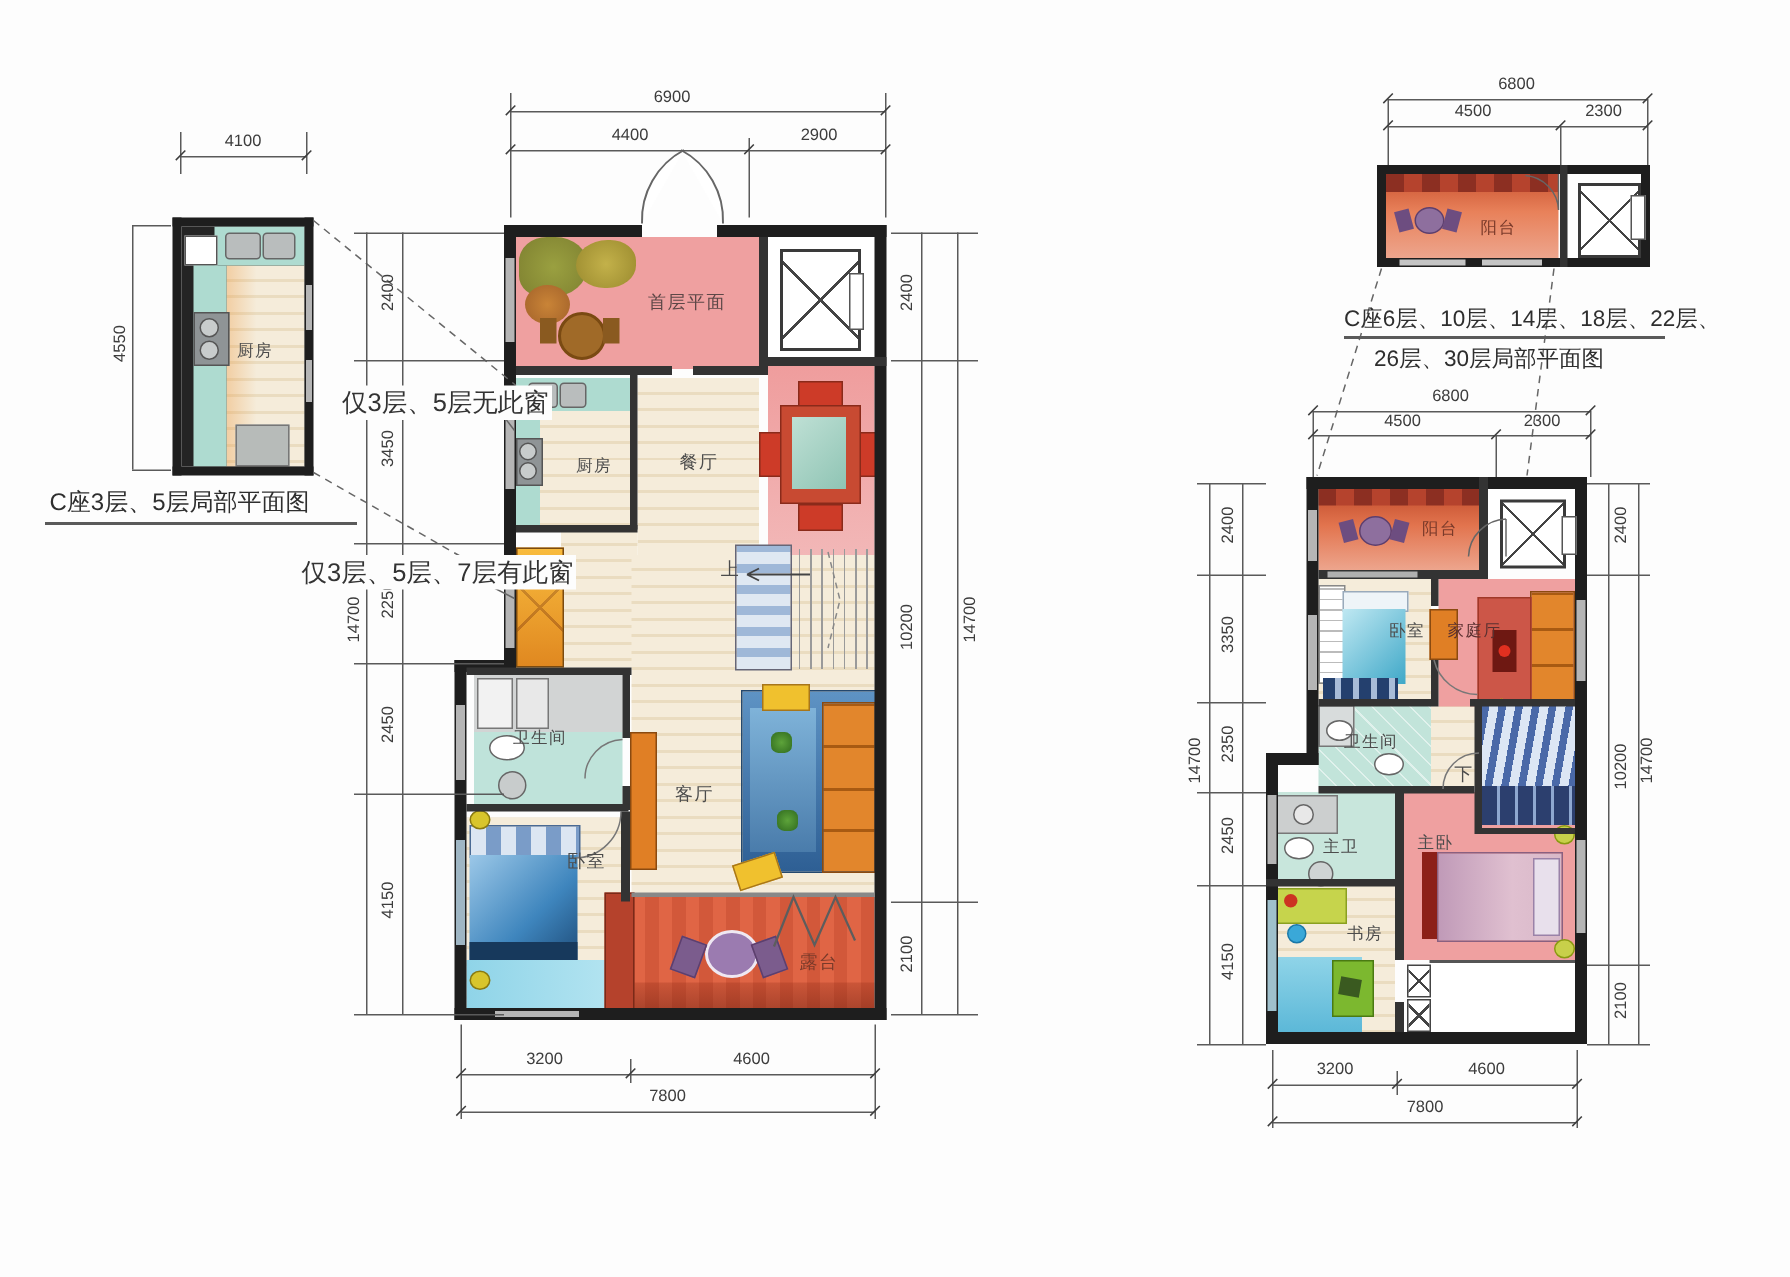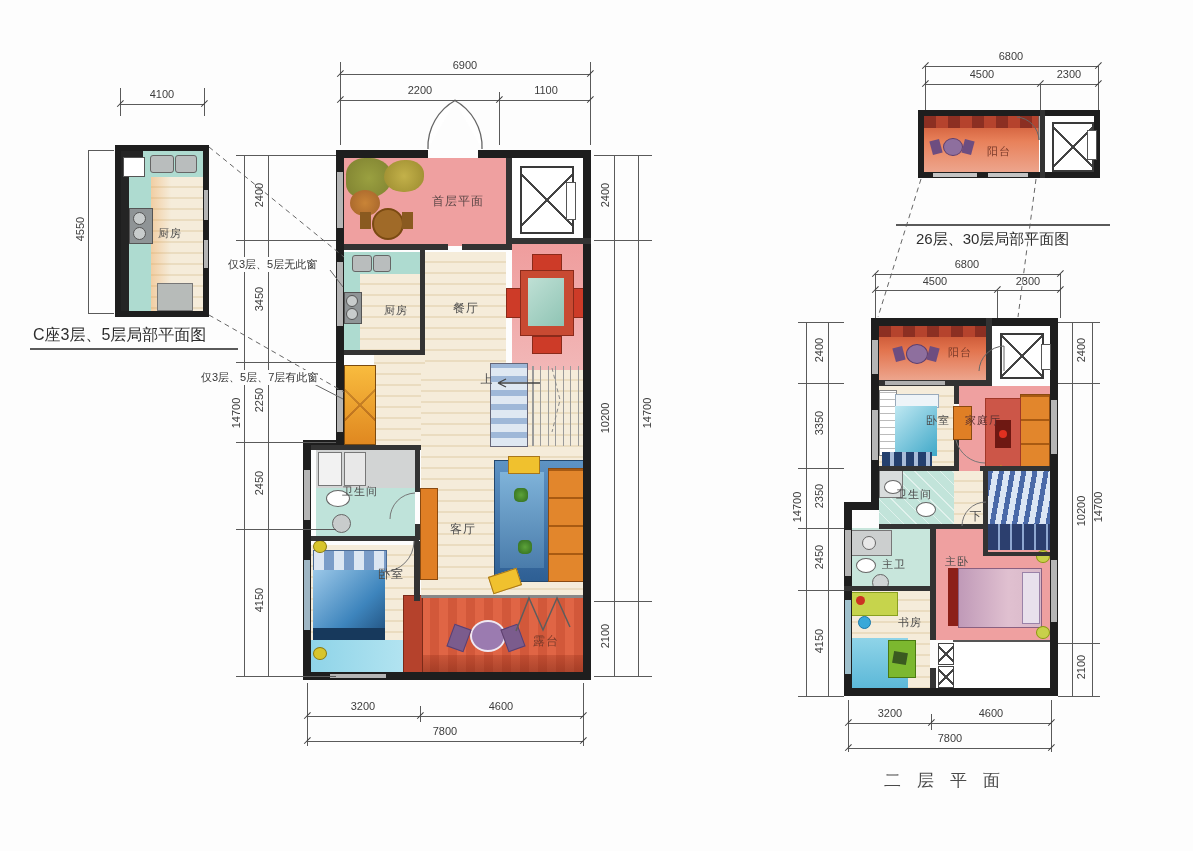--- a/index.html
+++ b/index.html
@@ -9,21 +9,21 @@
   .fur{position:absolute;z-index:2;}
   .wall{position:absolute;background:#1e1e1e;z-index:4;}
   .pw{position:absolute;background:#333;z-index:4;}
   .win{position:absolute;background:#b5b5b5;z-index:4;}
   .dl{position:absolute;background:#5a5a5a;z-index:5;}
   .tk{position:absolute;width:9px;height:1.4px;background:#3d3d3d;transform:rotate(-45deg);z-index:6;}
   .dim{position:absolute;font-size:11px;color:#3d3d3d;text-align:center;white-space:nowrap;z-index:6;width:70px;}
   .dimv{position:absolute;font-size:11px;color:#3d3d3d;text-align:center;white-space:nowrap;z-index:6;width:60px;transform:rotate(-90deg);}
   .lbl{position:absolute;font-size:12px;color:#4c4c4c;letter-spacing:1px;text-align:center;white-space:nowrap;z-index:6;}
   .lblr{color:#7a3a2a;}
-  .note{position:absolute;font-size:11px;color:#333;background:#fdfdfd;white-space:nowrap;z-index:7;padding:0 2px;}
+  .note{position:absolute;font-size:17px;color:#333;background:#fdfdfd;white-space:nowrap;z-index:7;padding:0 2px;}
   .cap{position:absolute;font-size:16px;color:#2e2e2e;white-space:nowrap;z-index:7;}
   .title{position:absolute;font-size:17px;color:#4a4a4a;letter-spacing:16px;text-align:center;z-index:7;width:200px;}
   .xpat{background-image:
      linear-gradient(45deg,transparent calc(50% - 0.8px),#444 calc(50% - 0.8px) calc(50% + 0.8px),transparent calc(50% + 0.8px)),
      linear-gradient(-45deg,transparent calc(50% - 0.8px),#444 calc(50% - 0.8px) calc(50% + 0.8px),transparent calc(50% + 0.8px));}
   .floor{background:repeating-linear-gradient(180deg,#f5ecda 0 9px,#eadcc0 9px 11px);}
   svg.ovl{position:absolute;left:0;top:0;z-index:5;}
 </style>
 </head>
 <body>
@@ -82,24 +82,24 @@
     <div class="fur" style="left:157px;top:283px;width:34px;height:26px;background:#b7bbb9;border:1px solid #777"></div>
     <div class="lbl" style="left:146px;top:226px;width:48px;font-size:11px">厨房</div>
   </div>
   <div class="cap" style="left:33px;top:325px">C座3层、5层局部平面图</div>
   <div class="dl" style="left:30px;top:348px;width:208px;height:2px"></div>
 
   <div class="dl" style="left:340px;top:62px;width:1px;height:83px"></div>
   <div class="dl" style="left:590px;top:62px;width:1px;height:83px"></div>
   <div class="dl" style="left:499px;top:92px;width:1px;height:53px"></div>
   <div class="dl" style="left:340px;top:74px;width:250px;height:1px"></div>
-  <div class="dim" style="left:430px;top:59px">6900</div>
+  <div class="dim" style="left:413px;top:59px">6900</div>
   <div class="dl" style="left:340px;top:100px;width:250px;height:1px"></div>
-  <div class="dim" style="left:385px;top:84px">2200</div>
-  <div class="dim" style="left:511px;top:84px">1100</div>
+  <div class="dim" style="left:385px;top:84px">4400</div>
+  <div class="dim" style="left:511px;top:84px">2900</div>
   <div class="tk" style="left:336px;top:73px"></div>
     <div class="tk" style="left:586px;top:73px"></div>
   <div class="tk" style="left:336px;top:99px"></div>
     <div class="tk" style="left:495px;top:99px"></div>
     <div class="tk" style="left:586px;top:99px"></div>
 
   <div class="dl" style="left:244px;top:155px;width:1px;height:521px"></div>
   <div class="dl" style="left:268px;top:155px;width:1px;height:521px"></div>
   <div class="dl" style="left:236px;top:155px;width:100px;height:1px"></div>
   <div class="dl" style="left:236px;top:240px;width:100px;height:1px"></div>
@@ -273,20 +273,21 @@
     <div class="room xpat" style="left:1052px;top:122px;width:38px;height:46px;background-color:#fff;border:2px solid #3a3a3a"></div>
     <div class="fur" style="left:1087px;top:130px;width:8px;height:28px;background:#fff;border:1px solid #555;z-index:5"></div>
     <div class="wall" style="left:918px;top:110px;width:182px;height:6px"></div>
     <div class="wall" style="left:918px;top:172px;width:182px;height:6px"></div>
     <div class="wall" style="left:918px;top:110px;width:6px;height:68px"></div>
     <div class="wall" style="left:1094px;top:110px;width:6px;height:68px"></div>
     <div class="pw" style="left:1040px;top:110px;width:5px;height:68px"></div>
     <div class="win" style="left:933px;top:173px;width:44px;height:4px;background:#c4c4c4"></div>
     <div class="win" style="left:988px;top:173px;width:40px;height:4px;background:#c4c4c4"></div>
   </div>
+  <div class="cap" style="left:896px;top:203px;width:220px;text-align:center;font-size:15px">C座6层、10层、14层、18层、22层、</div>
   <div class="dl" style="left:896px;top:224px;width:214px;height:2px"></div>
   <div class="cap" style="left:916px;top:230px;font-size:15px">26层、30层局部平面图</div>
 
   <div class="dl" style="left:875px;top:274px;width:1px;height:44px"></div>
   <div class="dl" style="left:1060px;top:274px;width:1px;height:44px"></div>
   <div class="dl" style="left:997px;top:290px;width:1px;height:28px"></div>
   <div class="dl" style="left:875px;top:274px;width:185px;height:1px"></div>
   <div class="dim" style="left:932px;top:258px">6800</div>
   <div class="dl" style="left:875px;top:290px;width:185px;height:1px"></div>
   <div class="dim" style="left:900px;top:275px">4500</div>
@@ -329,21 +330,20 @@
   <div class="dl" style="left:848px;top:723px;width:203px;height:1px"></div>
   <div class="dim" style="left:855px;top:707px">3200</div>
   <div class="dim" style="left:956px;top:707px">4600</div>
   <div class="dl" style="left:848px;top:748px;width:203px;height:1px"></div>
   <div class="dim" style="left:915px;top:732px">7800</div>
   <div class="tk" style="left:844px;top:722px"></div>
     <div class="tk" style="left:927px;top:722px"></div>
     <div class="tk" style="left:1047px;top:722px"></div>
   <div class="tk" style="left:844px;top:747px"></div>
     <div class="tk" style="left:1047px;top:747px"></div>
-  <div class="title" style="left:850px;top:769px">二层平面</div>
 
   <div>
     <div class="room" style="left:879px;top:326px;width:107px;height:54px;background:linear-gradient(180deg,#c04a2a,#e2744e 45%,#eda58d)"></div>
     <div class="room" style="left:879px;top:326px;width:107px;height:11px;background:repeating-linear-gradient(90deg,#8c2f22 0 12px,#b5432d 12px 24px)"></div>
     <div class="fur" style="left:906px;top:344px;width:20px;height:18px;background:#8e6f9e;border:1px solid #5d3f6e;border-radius:50%"></div>
     <div class="fur" style="left:894px;top:347px;width:10px;height:14px;background:#6d4d80;transform:rotate(-15deg)"></div>
     <div class="fur" style="left:928px;top:347px;width:10px;height:14px;background:#6d4d80;transform:rotate(15deg)"></div>
     <div class="lbl lblr" style="left:936px;top:345px;width:48px;font-size:11px">阳台</div>
 
     <div class="room" style="left:992px;top:326px;width:58px;height:54px;background:#fff"></div>

